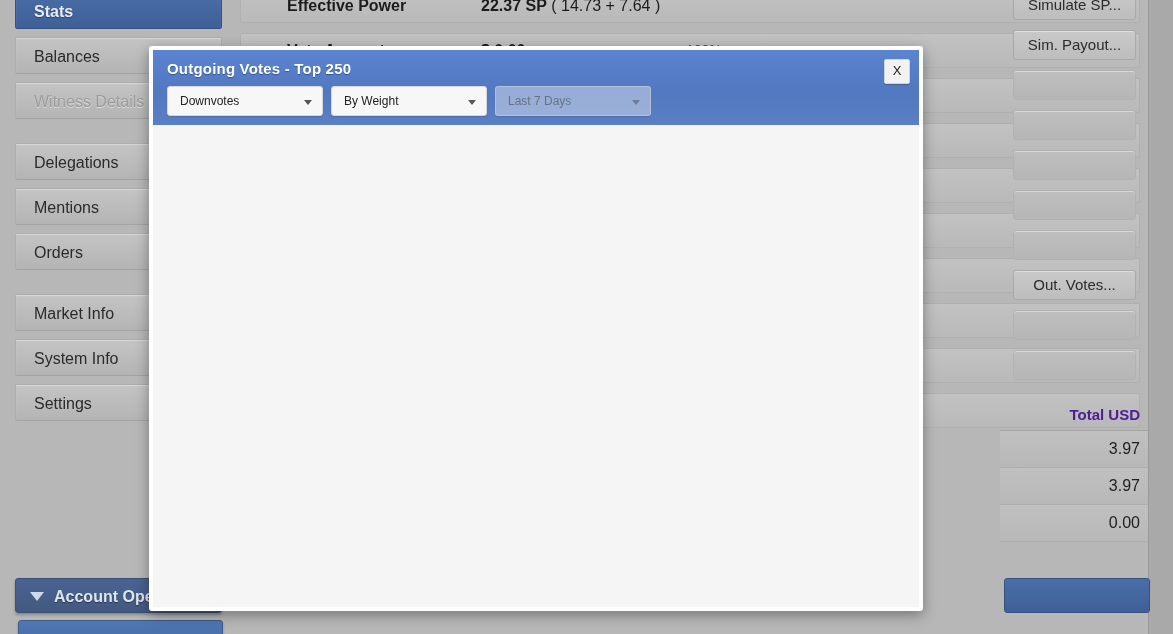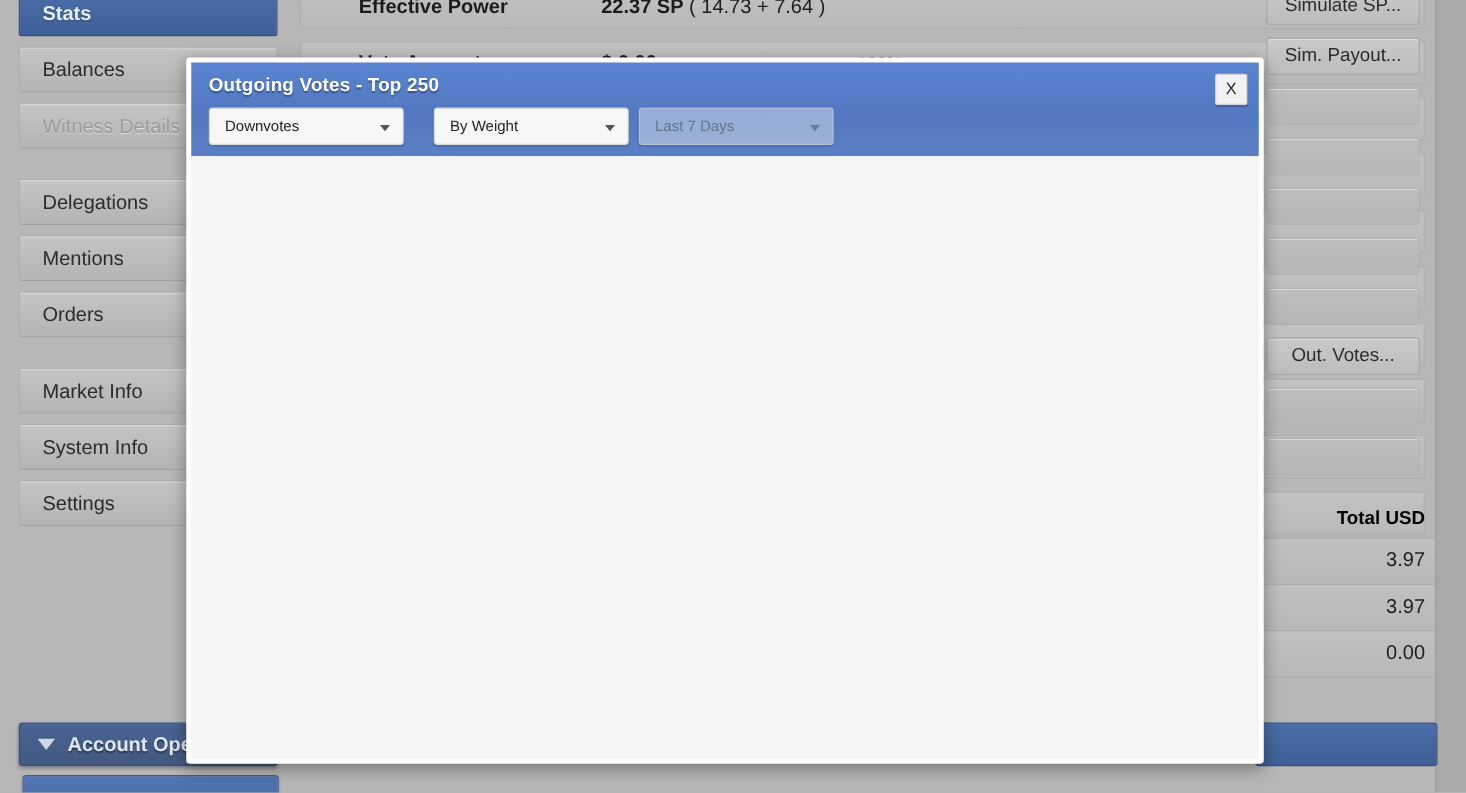--- a/index.html
+++ b/index.html
@@ -202,21 +202,21 @@
     top: 400px;
     width: 148px;
     text-align: right;
   }
   .totals .thead {
     height: 30px;
     line-height: 30px;
     padding-right: 8px;
     font-size: 15px;
     font-weight: bold;
-    color: #000000;
+    color: #4c1d95;
     border-bottom: 1px solid #a5a5a5;
   }
   .totals .trow {
     height: 36px;
     line-height: 36px;
     padding-right: 8px;
     font-size: 16px;
     color: #1e1e1e;
     background: linear-gradient(to bottom, #c0c0c0 0%, #b8b8b8 100%);
     border-bottom: 1px solid #aeaeae;
@@ -230,21 +230,21 @@
     background: linear-gradient(to bottom, #4a6ea9 0%, #3f5f96 100%);
     border: 1px solid #35527f;
     border-radius: 3px;
   }
 
   
   .dialog {
     position: absolute;
     left: 149px;
     top: 46px;
-    width: 862px;
+    width: 774px;
     height: 565px;
     background: #fdfdfd;
     border: 4px solid #ffffff;
     border-radius: 3px;
     box-sizing: border-box;
     box-shadow: 0 4px 14px rgba(0,0,0,0.35);
   }
   .dialog-header {
     height: 75px;
     background: linear-gradient(to bottom, #5a84d1 0%, #5278c0 55%, #5a7fc4 100%);
@@ -293,21 +293,21 @@
     border-radius: 3px;
     font-size: 12px;
     color: #222;
     line-height: 28px;
     padding-left: 12px;
     padding-right: 28px;
     white-space: nowrap;
     box-shadow: 0 1px 1px rgba(0,0,0,0.12);
   }
   .dd.w1 { width: 156px; }
-  .dd.w2 { width: 156px; margin-left: 16px; }
+  .dd.w2 { width: 156px; }
   .dd.w3 { width: 156px; }
   .dd.disabled {
     background: rgba(246,246,246,0.42);
     border-color: rgba(216,216,216,0.45);
     color: rgba(40,40,40,0.45);
     padding-left: 12px;
   }
   .dd .caret {
     position: absolute;
     right: 10px;

